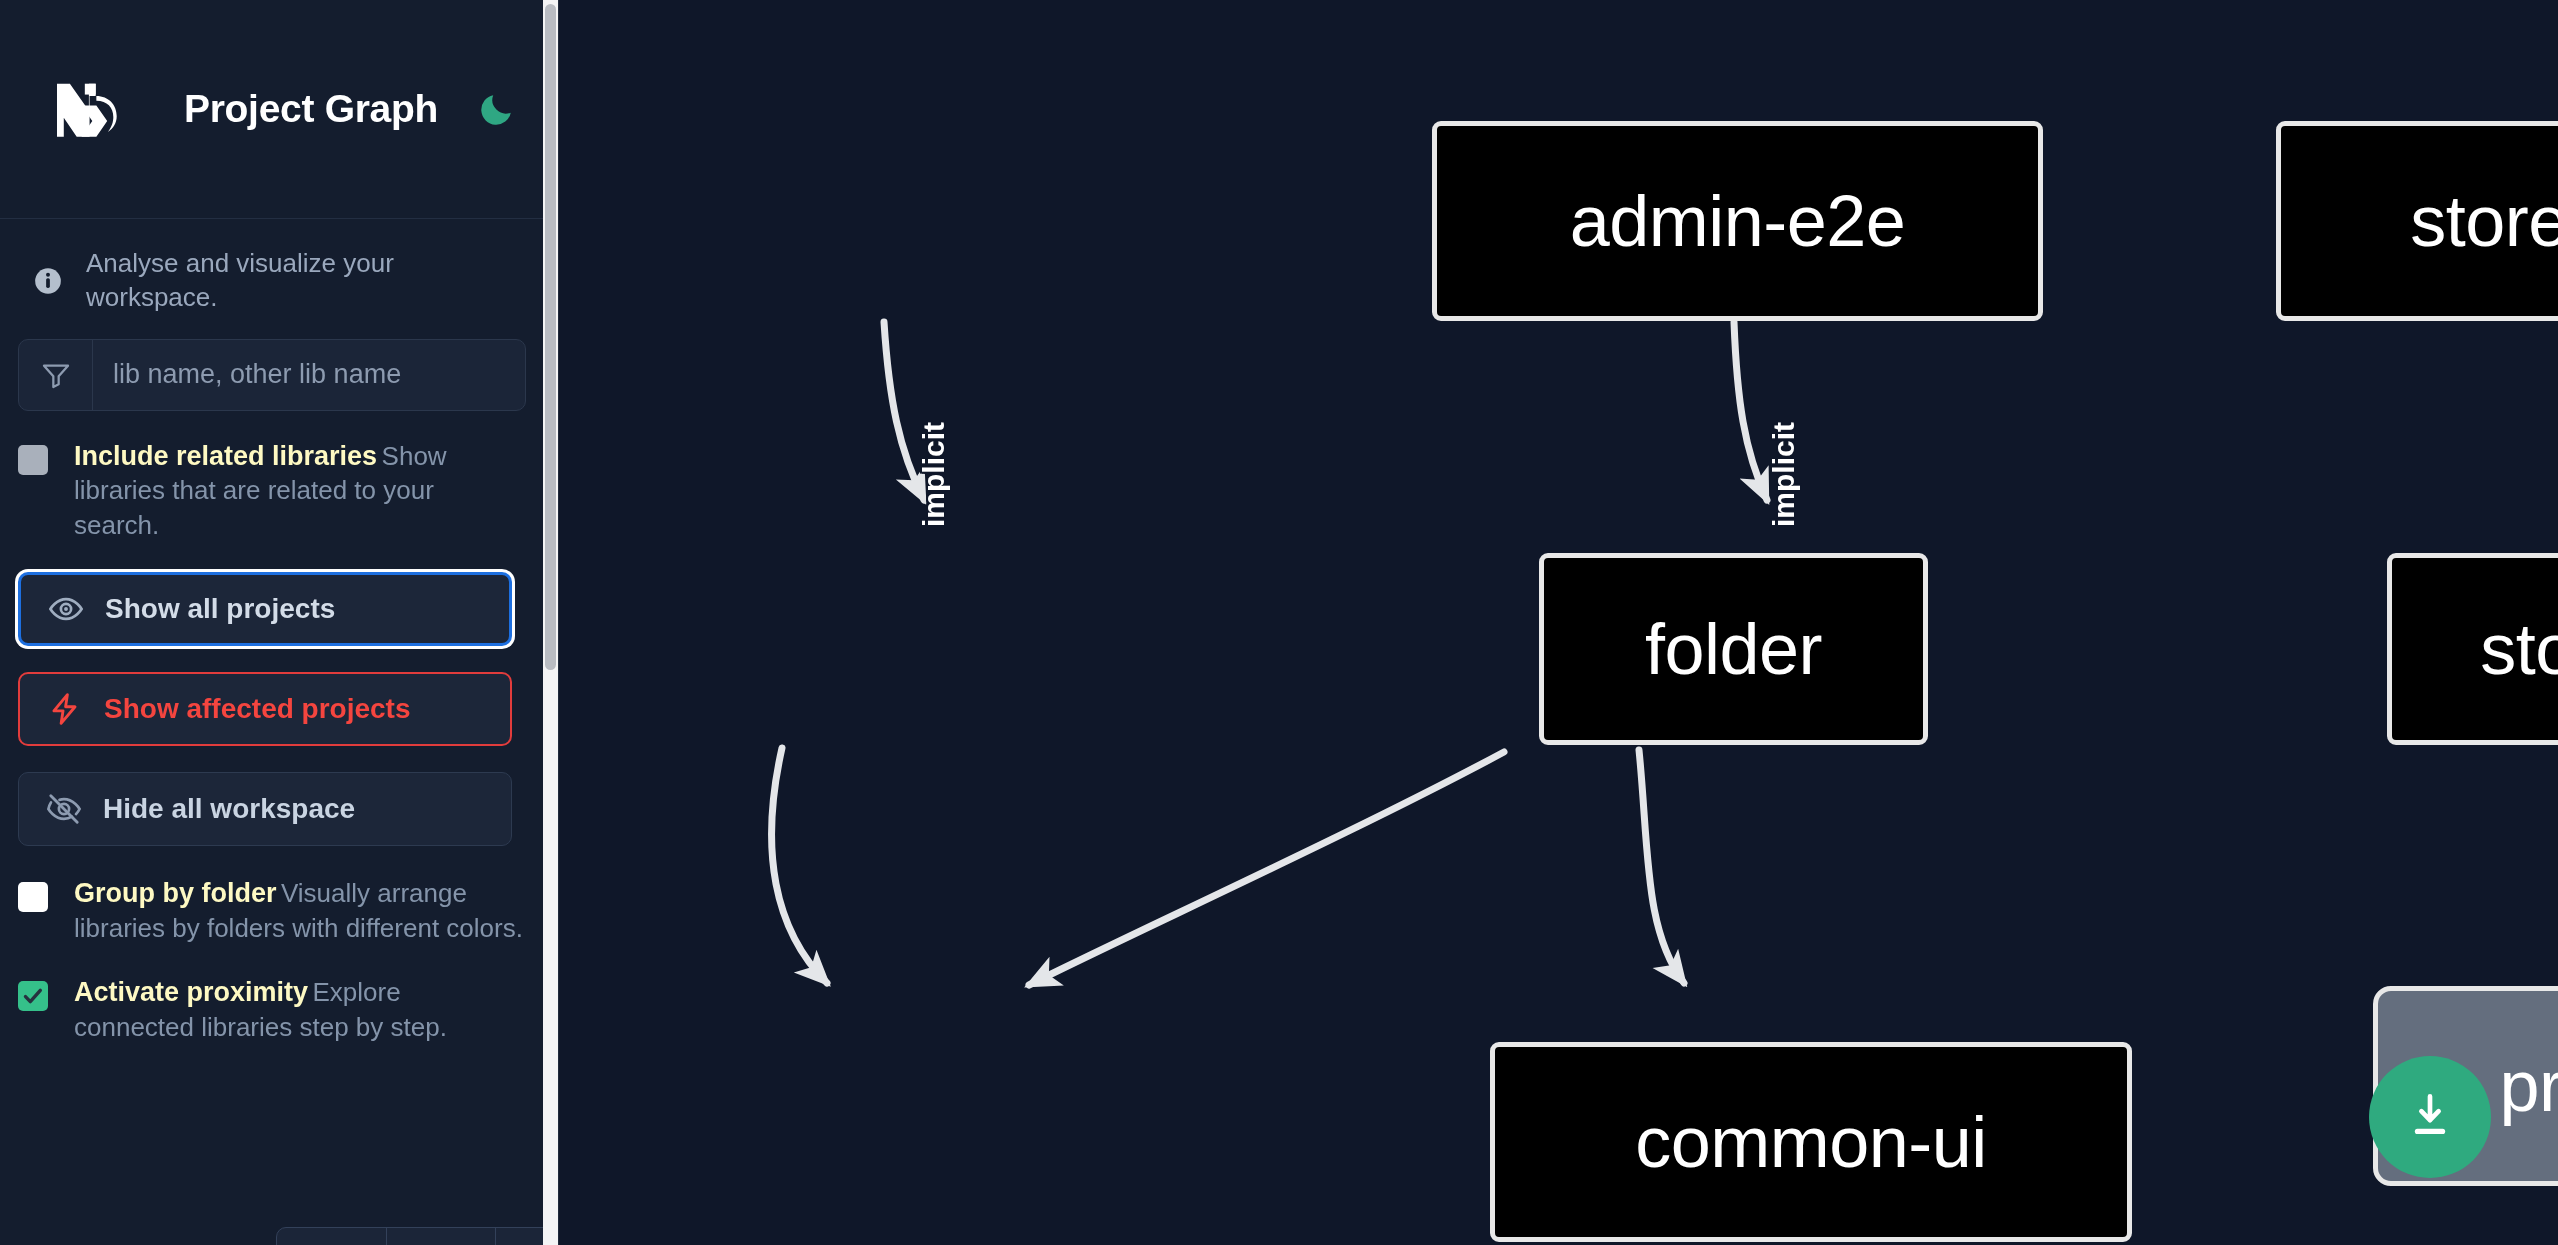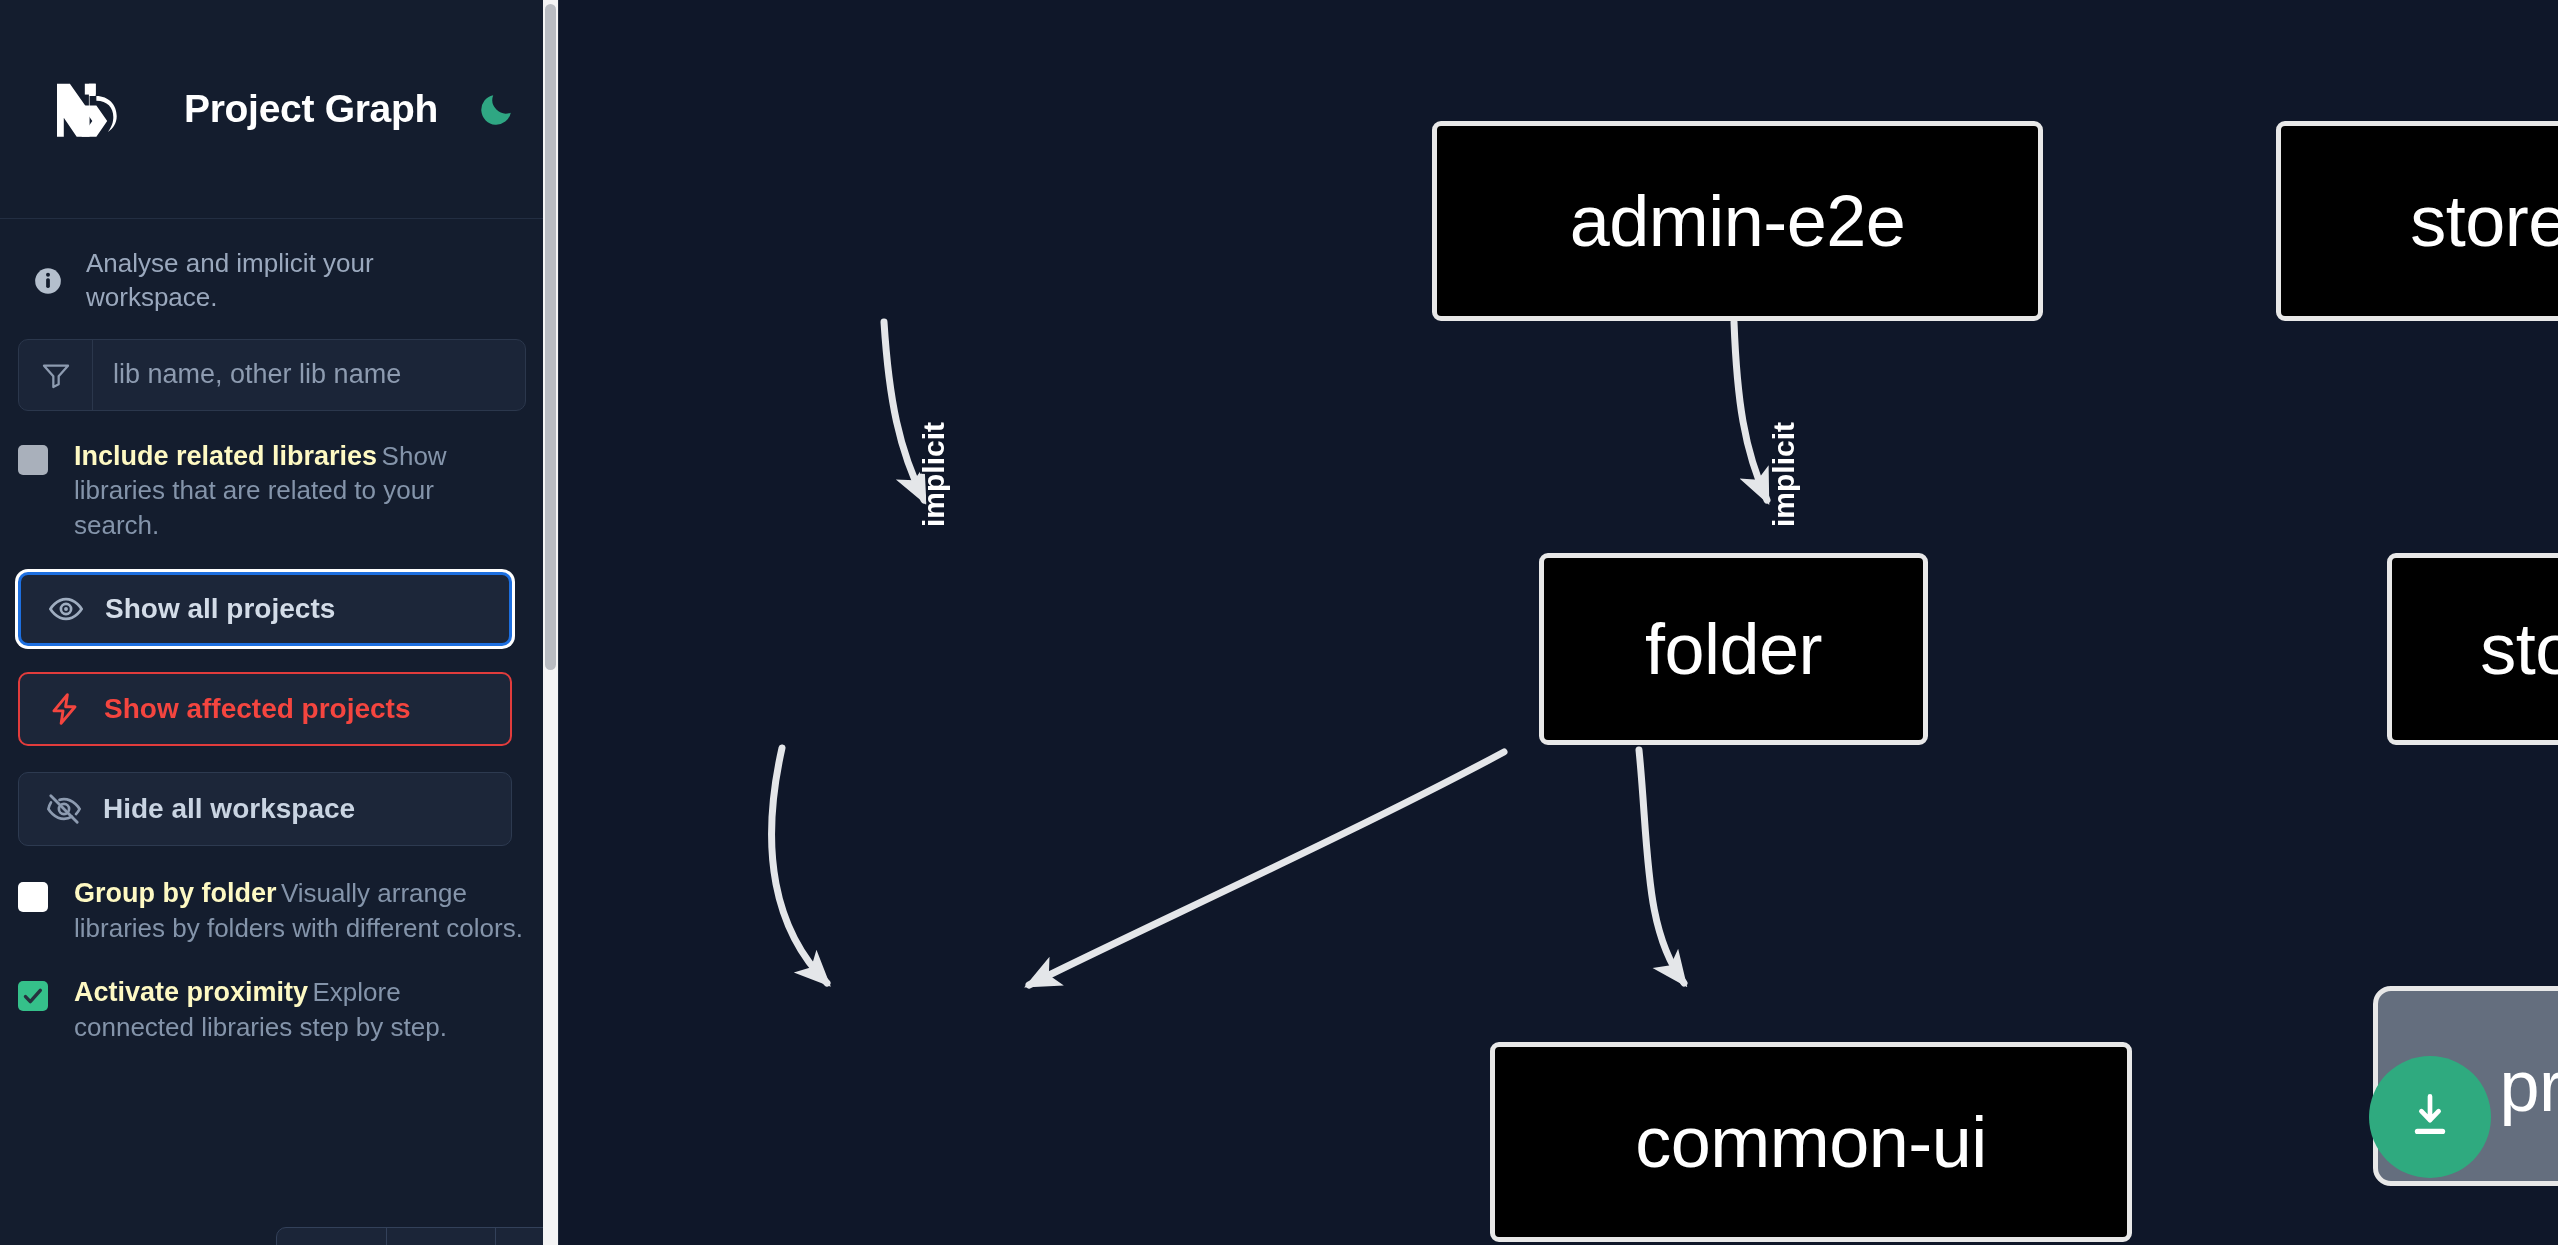--- a/index.html
+++ b/index.html
@@ -243,21 +243,21 @@
       </div>
 
       <div class="sb-info">
         <span class="sb-info-icon">
           <svg viewBox="0 0 24 24" width="28" height="28" aria-hidden="true">
             <circle cx="12" cy="12" r="11" fill="#b4bfcd"></circle>
             <circle cx="12" cy="6.6" r="1.7" fill="#141d2e"></circle>
             <rect x="10.4" y="9.6" width="3.2" height="8.4" rx="1.4" fill="#141d2e"></rect>
           </svg>
         </span>
-        <span class="sb-info-text">Analyse and implicit your workspace.</span>
+        <span class="sb-info-text">Analyse and visualize your workspace.</span>
       </div>
 
       <div class="sb-body">
 
         <div class="search-wrap">
           <span class="search-icon-box">
             <svg viewBox="0 0 24 24" width="32" height="32" aria-hidden="true">
               <path d="M3 5h18l-7 8v6l-4 2v-8L3 5z" fill="none" stroke="#8d9bb0" stroke-width="1.7" stroke-linejoin="round"></path>
             </svg>
           </span>

